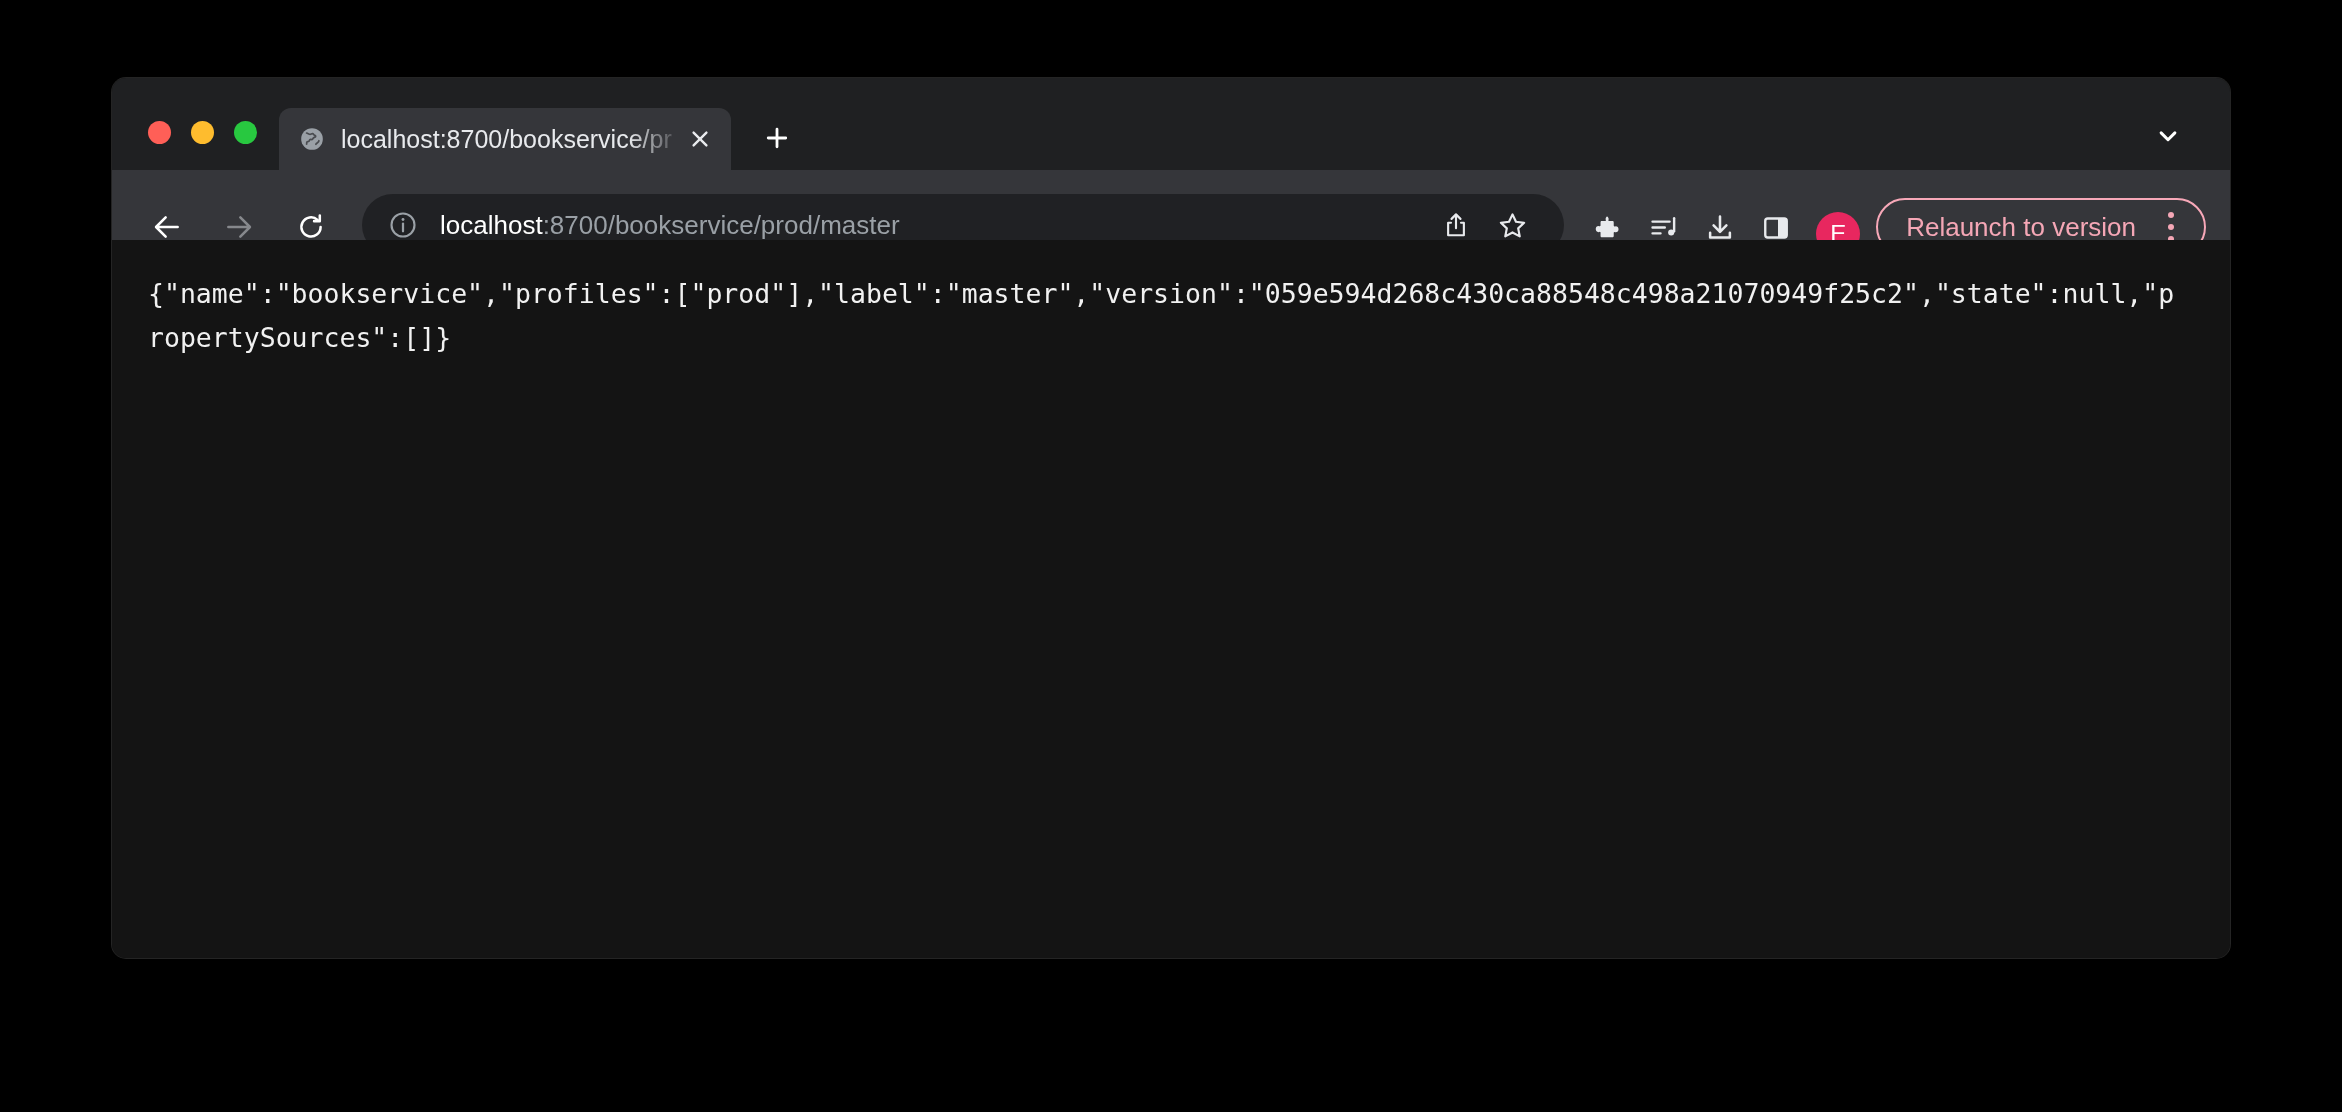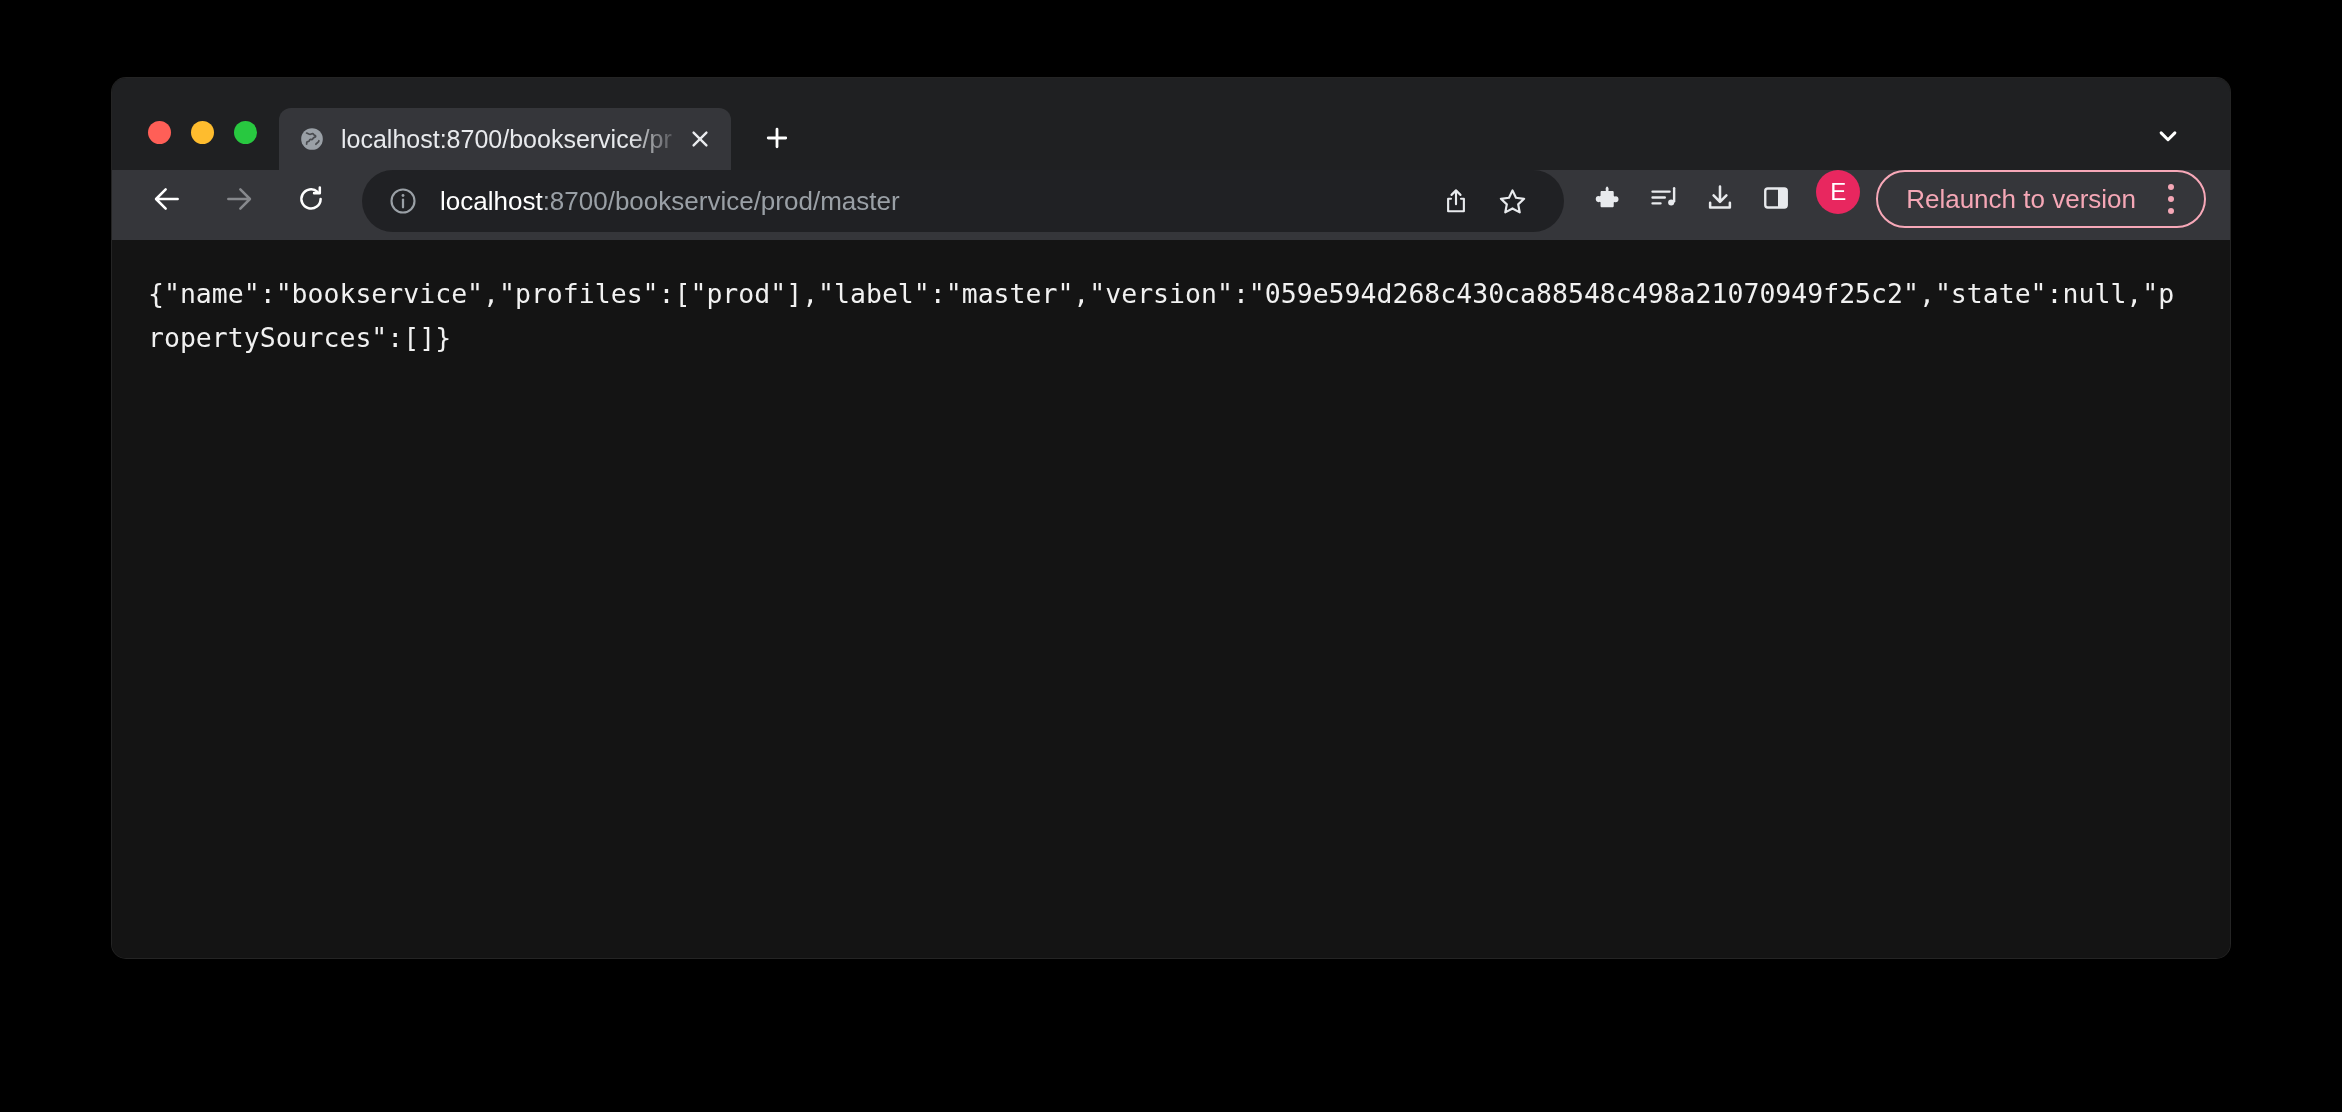--- a/index.html
+++ b/index.html
@@ -117,21 +117,21 @@
     align-items: center;
     justify-content: center;
     color: #ffffff;
   }
 
   
   .toolbar {
     height: 86px;
     background: #35363a;
     display: flex;
-    align-items: flex-start;
+    align-items: flex-end;
     padding: 0 24px 0 26px;
     box-sizing: border-box;
   }
 
   .nav-btn {
     width: 58px;
     height: 58px;
     display: flex;
     align-items: center;
     justify-content: center;

